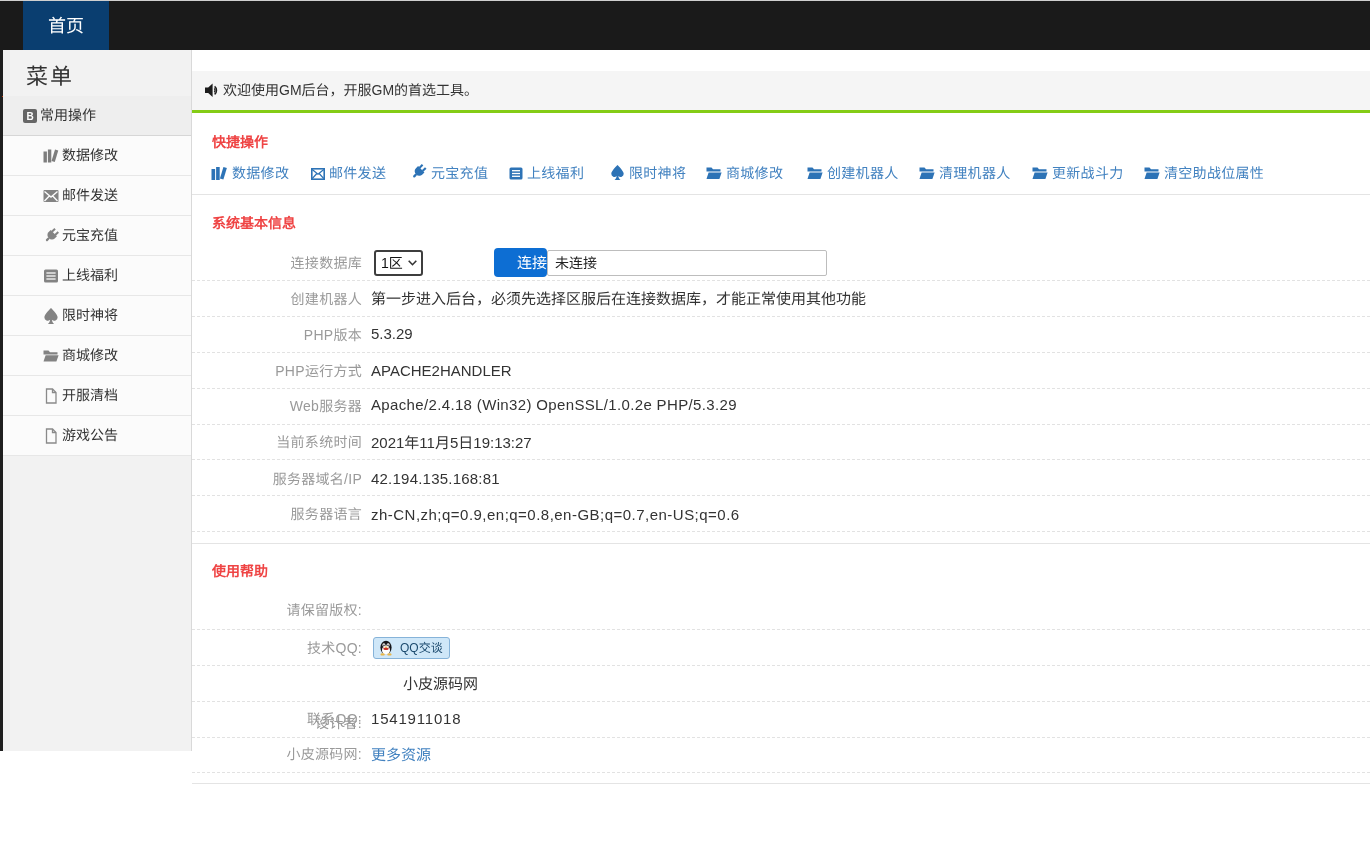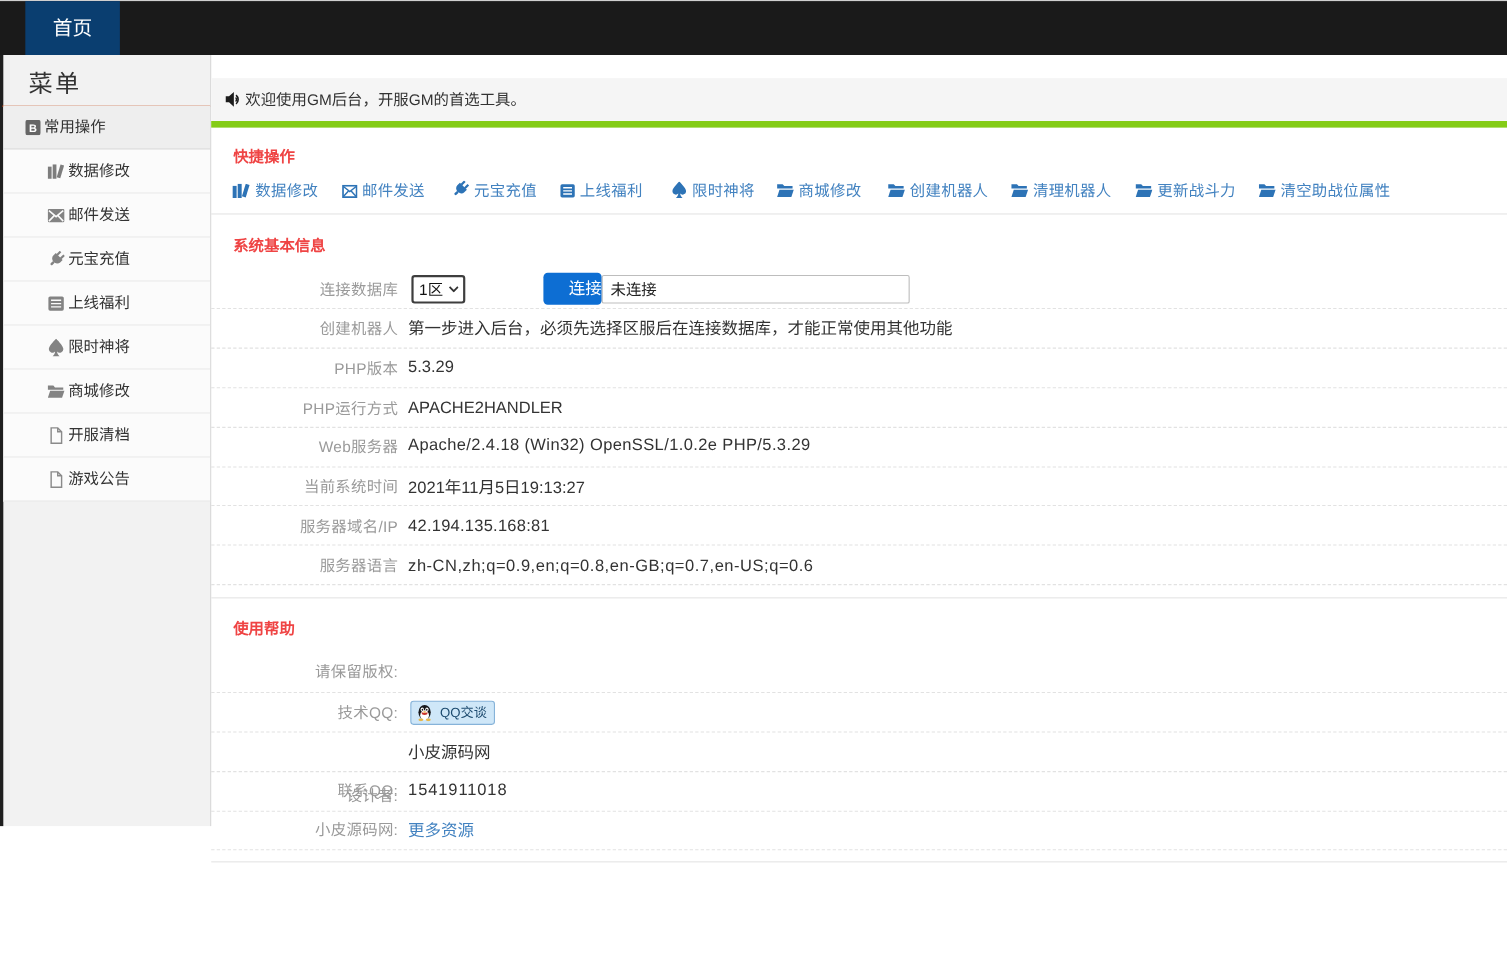--- a/index.html
+++ b/index.html
@@ -13,21 +13,21 @@
   
   #side{left:0;top:50px;width:191px;height:701px;background:#f2f2f2;border-right:1px solid #d9d9d9;}
   #sidedark{left:0;top:50px;width:3px;height:701px;background:#1f1f1f;}
   #menuhead{left:2px;top:50px;width:189px;height:46px;border-bottom:1px solid #c2410c;}
   #menuhead span{position:absolute;left:24px;top:8px;font-size:22px;letter-spacing:2px;color:#333;font-weight:300;}
   #toprow{left:3px;top:96px;width:188px;height:39px;background:#eeeeee;border-bottom:1px solid #d6d6d6;}
   .mi{left:3px;width:188px;height:39px;background:#fbfbfb;border-bottom:1px solid #e7e7e7;}
   .mi .ic{position:absolute;left:40px;top:12px;width:16px;height:16px;}
   .mi .tx{position:absolute;left:59px;top:0;height:39px;line-height:39px;font-size:14px;color:#333;}
   
-  #notice{left:192px;top:71px;width:1178px;height:39px;background:#f5f5f5;border-bottom:6px solid #84cc16;}
+  #notice{left:192px;top:71px;width:1178px;height:39px;background:#f5f5f5;border-bottom:3px solid #84cc16;}
   #notice .tx{position:absolute;left:31px;top:0;height:39px;line-height:39px;font-size:14px;color:#333;}
   .h2{font-size:14px;font-weight:bold;color:#ef4444;}
   
   .ql{position:absolute;top:159px;height:28px;line-height:28px;font-size:14px;letter-spacing:0.3px;color:#4282c0;white-space:nowrap;}
   .ql svg{vertical-align:-2px;margin-right:4px;}
   
   .dash{left:192px;width:1178px;height:0;border-top:1px dashed #e2e2e2;}
   .solid{left:192px;width:1178px;height:0;border-top:1px solid #e4e4e4;}
   .lab{position:absolute;width:170px;text-align:right;font-size:14px;letter-spacing:0.28px;color:#9a9a9a;white-space:nowrap;}
   .val{position:absolute;left:371px;font-size:15px;color:#333;white-space:nowrap;}
@@ -263,21 +263,21 @@
       <path d="M5.2 7.2 Q8 9 10.8 7.2 L10.4 9.4 Q8 10.6 5.6 9.4 Z" fill="#c8332b"></path>
       <path d="M8 6.6 q1.4 0 1.4 0.7 q0 0.7 -1.4 0.7 q-1.4 0 -1.4 -0.7 q0 -0.7 1.4 -0.7" fill="#e8a33d"></path>
       <ellipse cx="4.6" cy="14.4" rx="2.2" ry="1.2" fill="#e8b84b"></ellipse>
       <ellipse cx="11.4" cy="14.4" rx="2.2" ry="1.2" fill="#e8b84b"></ellipse>
     </svg>
     <span style="position:absolute;left:26px;top:0;line-height:20px;font-size:12px;color:#1c4a6e;">QQ交谈</span>
   </div>
   <div class="abs dash" style="top:665px;"></div>
 
   <div class="abs lab" style="left:192px;top:672px;margin-top:40px;">设计者:</div>
-  <div class="abs val" style="top:672px;">小皮源码网</div>
+  <div class="abs val" style="top:672px;margin-left:32px;">小皮源码网</div>
   <div class="abs dash" style="top:701px;"></div>
 
   <div class="abs lab" style="left:192px;top:708px;">联系QQ:</div>
   <div class="abs val" style="top:710px;letter-spacing:0.8px;">1541911018</div>
   <div class="abs dash" style="top:737px;"></div>
 
   <div class="abs lab" style="left:192px;top:743px;">小皮源码网:</div>
   <div class="abs val" style="top:742.5px;color:#4282c0;">更多资源</div>
   <div class="abs dash" style="top:772px;"></div>
 

